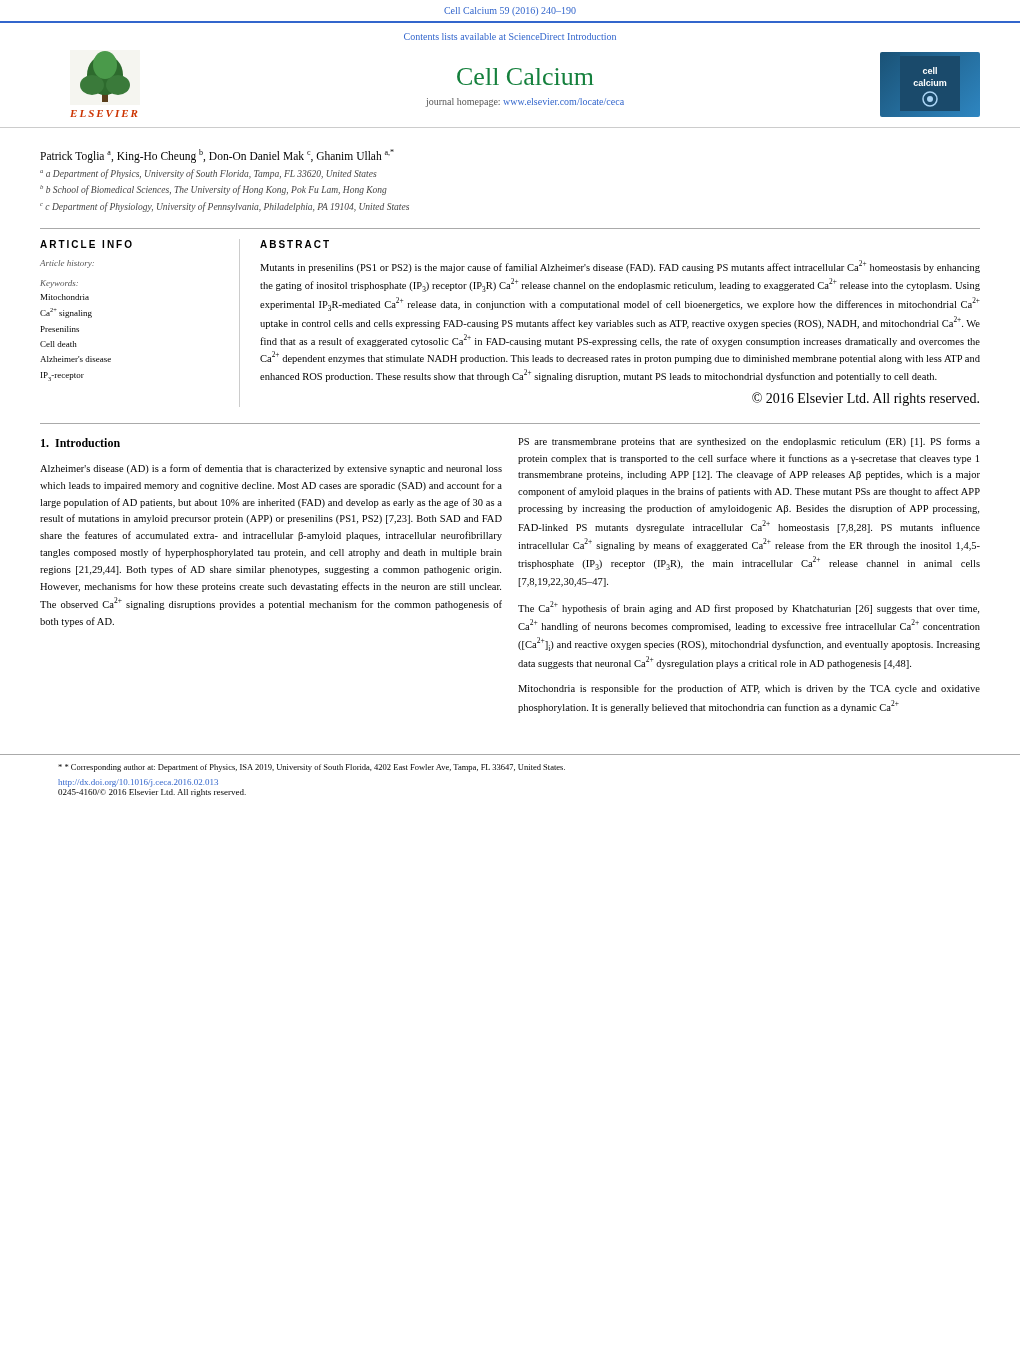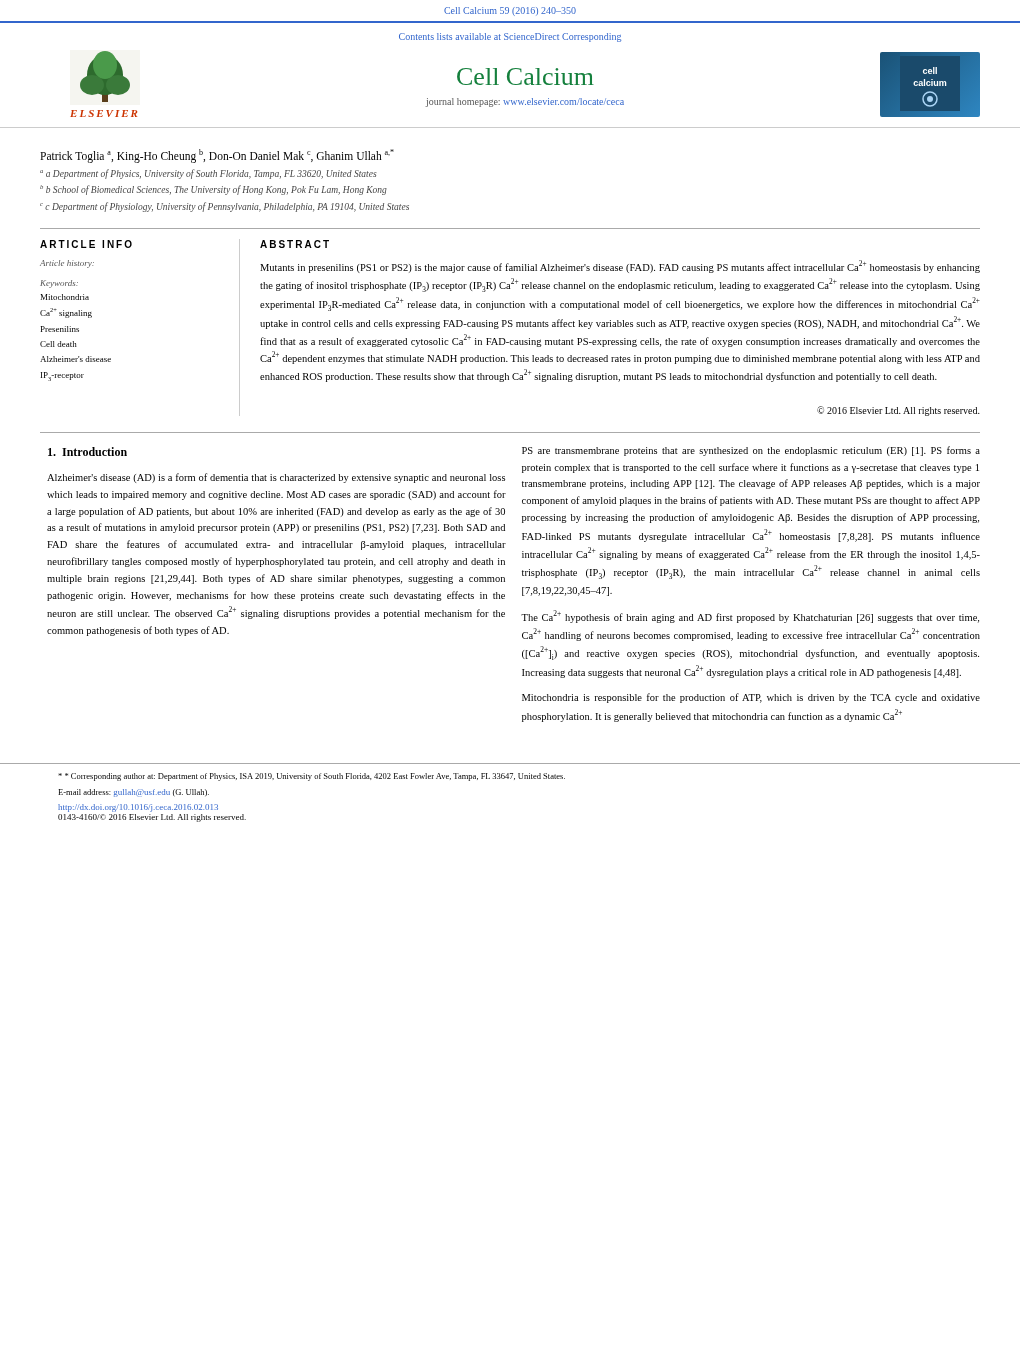--- a/index.html
+++ b/index.html
@@ -188,38 +188,37 @@
     .abstract-section {
       flex: 1;
     }
     .abstract-text {
       font-size: 10.5px;
       line-height: 1.55;
       color: #000;
       text-align: justify;
     }
     .copyright-line {
-      font-size: 10px;
+      font-size: 14px;
       color: #000;
       text-align: right;
-      margin-top: 20px;
+      margin-top: 6px;
     }
 
     
     .section-divider {
       border: none;
       border-top: 1px solid #aaa;
       margin: 10px 0;
     }
 
     
     .body-columns {
       display: flex;
       gap: 16px;
-      margin-left: 7px;
     }
     .body-col {
       flex: 1;
       font-size: 10.5px;
       line-height: 1.6;
       text-align: justify;
       color: #000;
     }
     .body-section-title {
       font-size: 12px;
@@ -260,27 +259,27 @@
     
     sup { vertical-align: super; font-size: 0.7em; }
     sub { vertical-align: sub; font-size: 0.7em; }
   </style>
 </head>
 <body>
 
 <div class="page-wrapper">
 
   <div class="article-id-line">
-    <span>Cell Calcium 59 (2016) 240–350</span>
+    <span>Cell Calcium 59 (2016) 240–190</span>
   </div>
 
   <div class="journal-header">
     <div class="journal-header-top">
       <span>Contents lists available at ScienceDirect</span>
-      <a href="#"> Corresponding</a>
+      <a href="#"> Introduction</a>
     </div>
     <div class="header-content">
 
       <div class="elsevier-logo">
         <svg class="elsevier-tree" viewBox="0 0 70 55">
           <rect x="0" y="0" width="70" height="55" fill="#f5f5f0"></rect>
 
           <rect x="32" y="40" width="6" height="12" fill="#5a3e1b"></rect>
           <ellipse cx="35" cy="25" rx="18" ry="20" fill="#2d6a2d"></ellipse>
           <ellipse cx="22" cy="35" rx="12" ry="10" fill="#3a7a3a"></ellipse>
@@ -383,24 +382,19 @@
       </div>
 
     </div>
 
   </div>
 
   <div class="page-footer">
     <div class="footer-note">
       * <span>* Corresponding author at: Department of Physics, ISA 2019, University of South Florida, 4202 East Fowler Ave, Tampa, FL 33647, United States.</span>
     </div>
-    <div class="footer-note">
-      <span>E-mail address:</span>
-      <a href="#" class="footer-doi"><span>gullah@usf.edu</span></a>
-      (<span>G. Ullah</span>).
-    </div>
     <div>
       <a href="#" class="footer-doi"><span>http://dx.doi.org/10.1016/j.ceca.2016.02.013</span></a>
     </div>
-    <div class="footer-issn">0143-4160/© 2016 Elsevier Ltd. All rights reserved.</div>
+    <div class="footer-issn">0245-4160/© 2016 Elsevier Ltd. All rights reserved.</div>
   </div>
 
 </div>
 
 </body></html>

